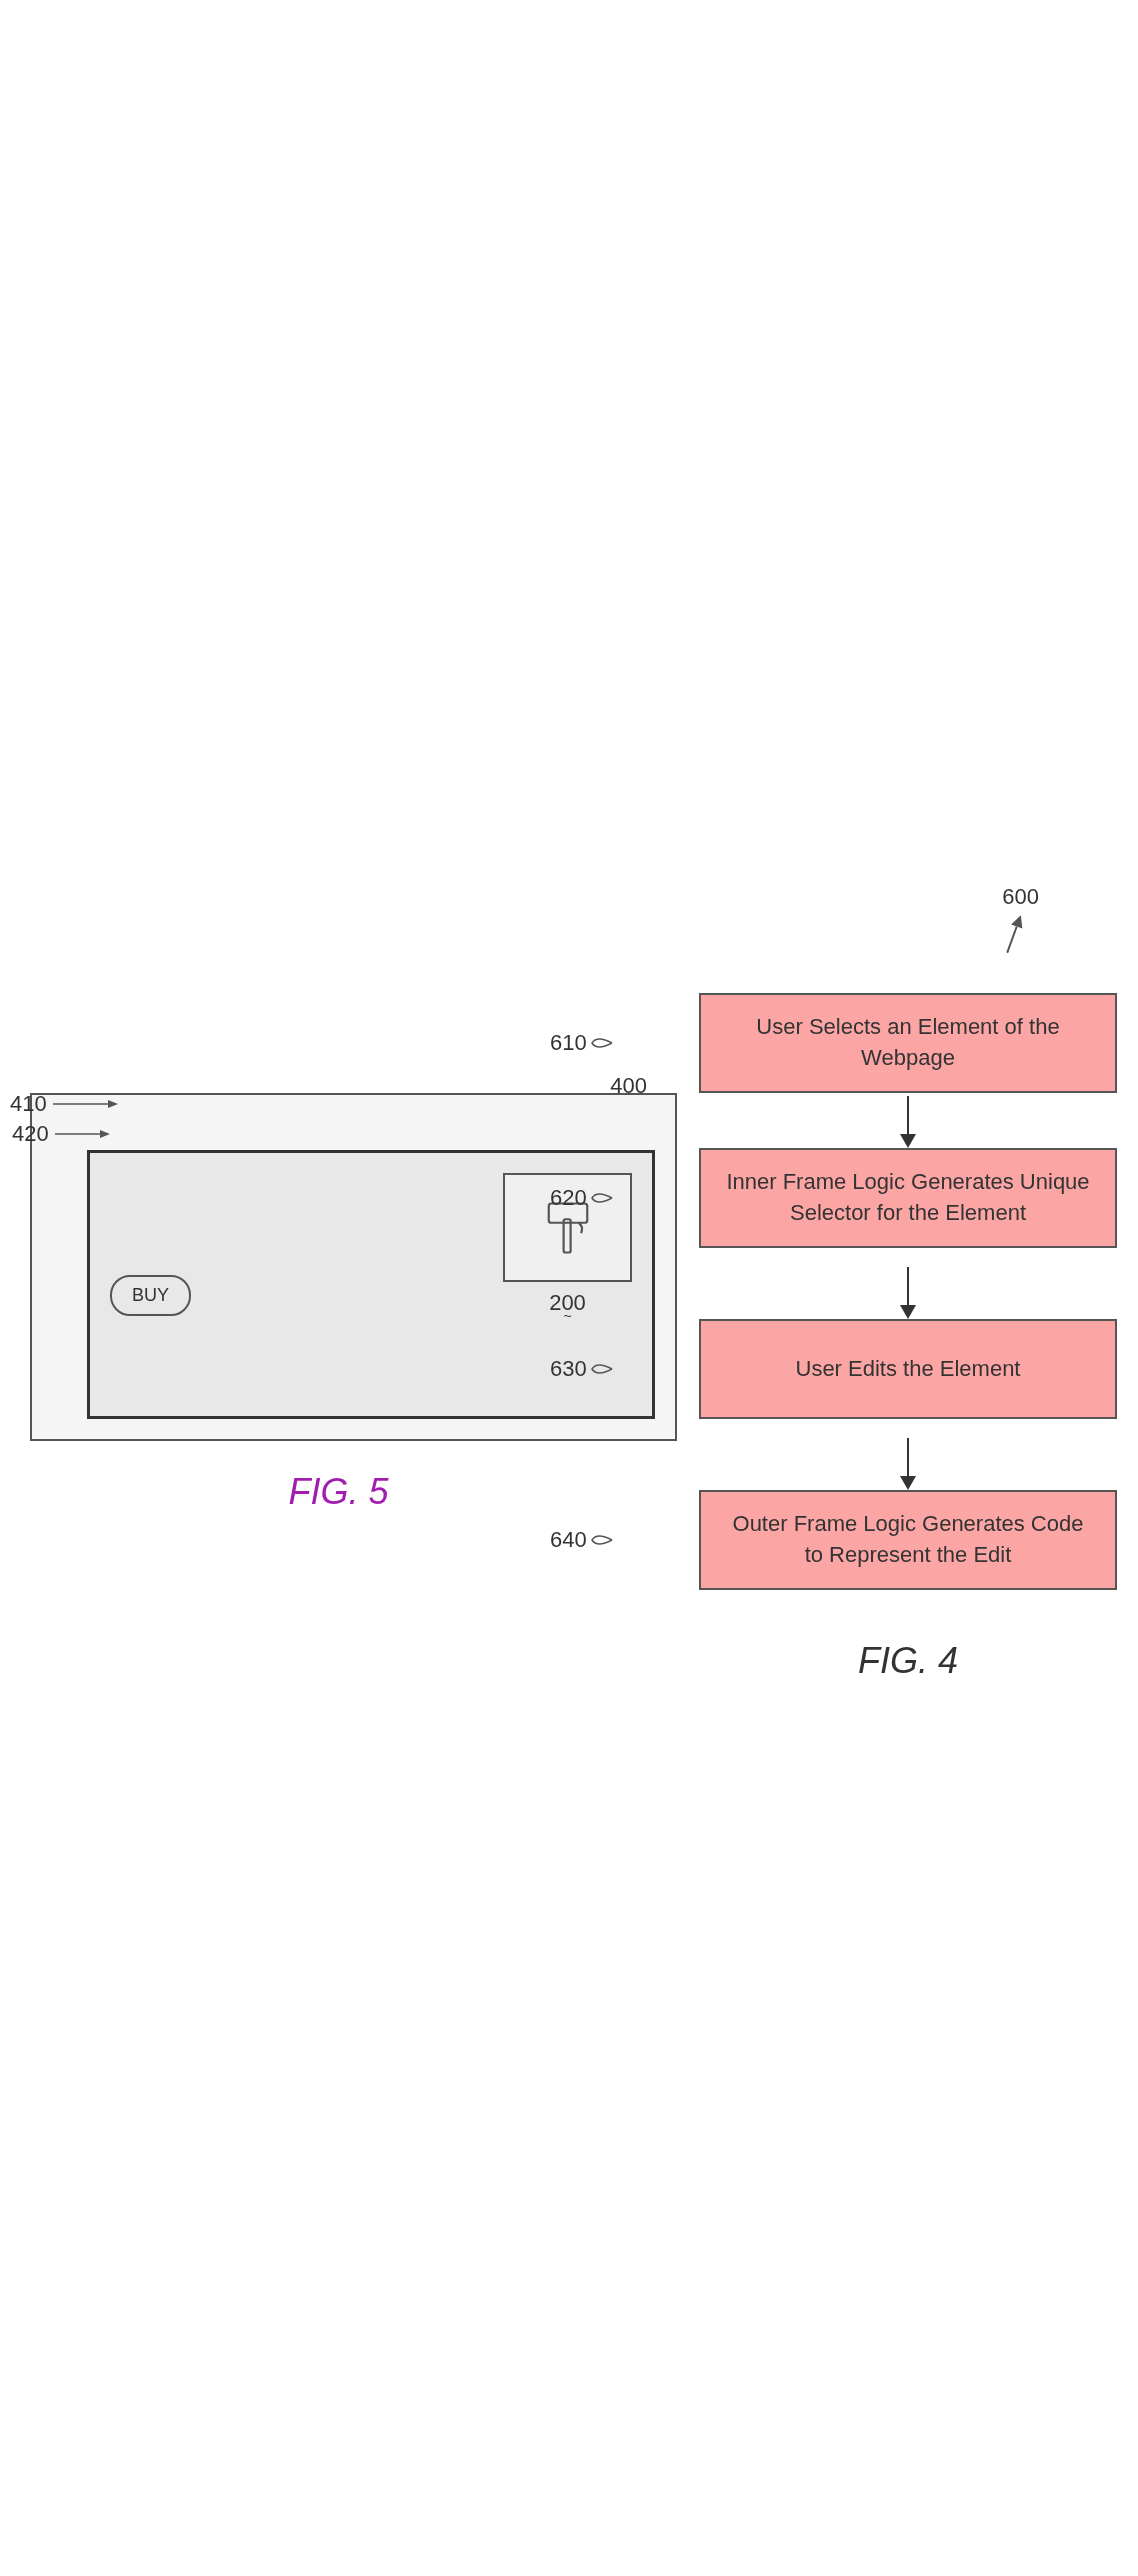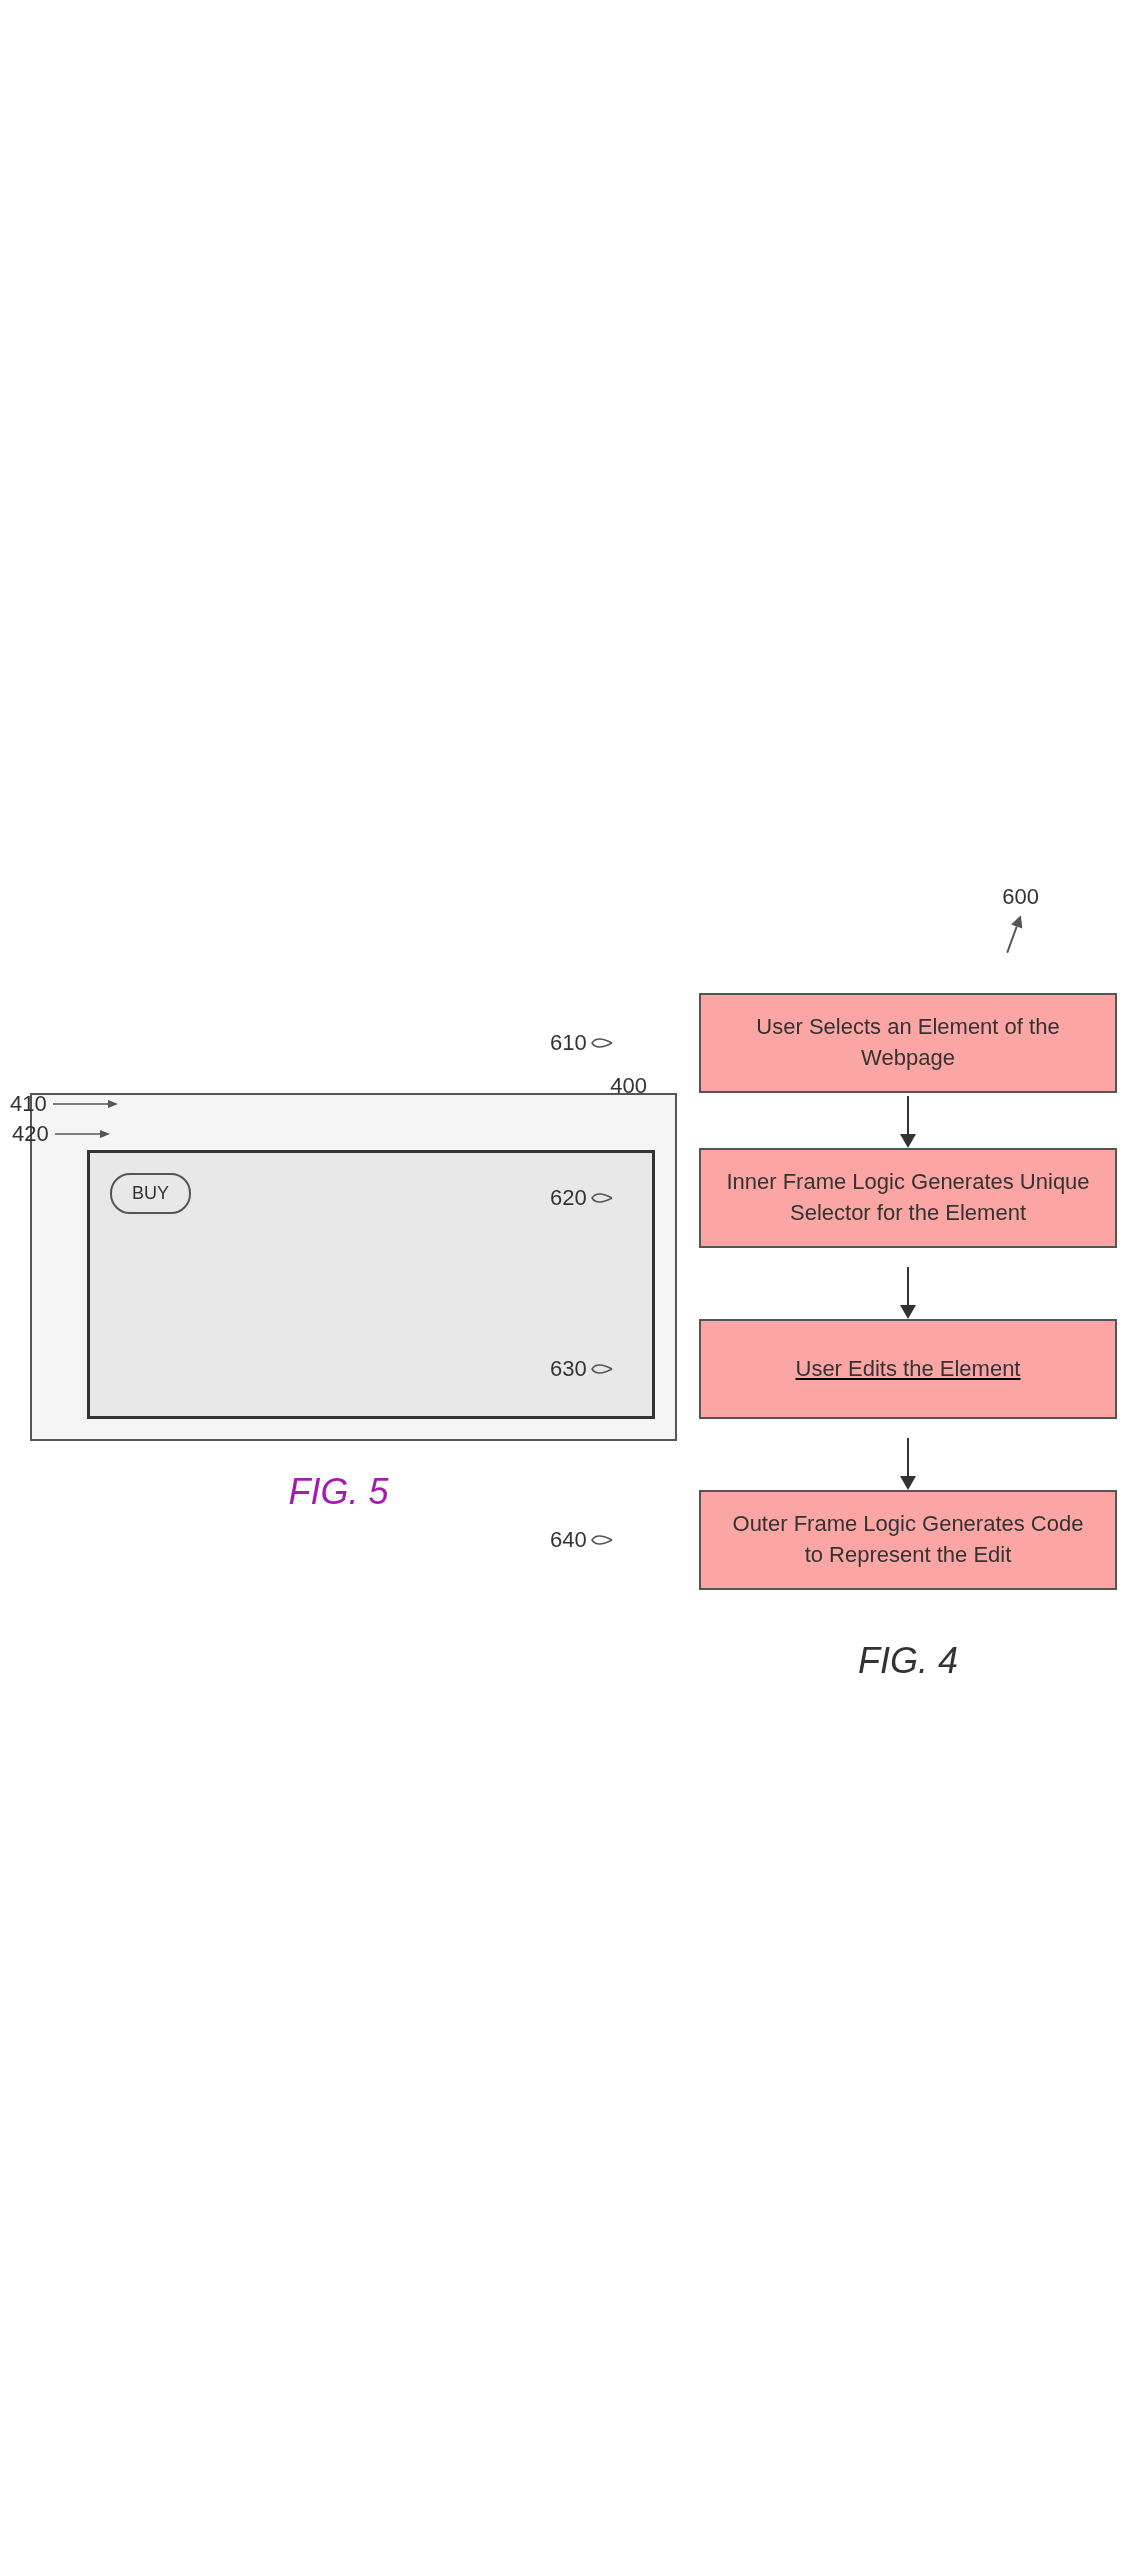--- a/index.html
+++ b/index.html
@@ -212,20 +212,36 @@
 
       <div class="label-400">400</div>
 
       <div class="outer-frame">
 
         <div class="inner-frame">
           <div class="product-content">
             <div class="buy-button-area">
               <div class="buy-button">BUY</div>
             </div>
+            <div class="price-area">
+              <div class="hammer-box">
+
+                <svg class="hammer-svg" viewBox="0 0 80 80" xmlns="http://www.w3.org/2000/svg">
+
+                  <rect x="35" y="30" width="8" height="38" rx="2" fill="none" stroke="#555" stroke-width="2.5"></rect>
+
+                  <rect x="18" y="12" width="44" height="22" rx="3" fill="none" stroke="#555" stroke-width="2.5"></rect>
+
+                  <path d="M52 34 Q58 38 55 46" fill="none" stroke="#555" stroke-width="2.5"></path>
+                </svg>
+              </div>
+              <div class="price-text">
+                <span>200</span>
+              </div>
+            </div>
           </div>
         </div>
       </div>
 
       <div style="position:absolute; top:28px; left:10px; display:flex; align-items:center;">
         <span style="font-size:22px; color:#333; font-family:Arial,sans-serif; margin-right:6px;">410</span>
         <svg width="65" height="20" viewBox="0 0 65 20">
           <line x1="0" y1="10" x2="55" y2="10" stroke="#555" stroke-width="1.5"></line>
           <polygon points="55,6 65,10 55,14" fill="#555"></polygon>
         </svg>
@@ -283,21 +299,21 @@
         <div class="flow-box">
           <span class="flow-box-text">Inner Frame Logic Generates Unique Selector for the Element</span>
         </div>
       </div>
 
       <div style="display:flex; flex-direction:column; align-items:center; height:55px; justify-content:flex-end;">
         <div style="width:2px; height:38px; background:#333;"></div>
         <div style="width:0; height:0; border-left:8px solid transparent; border-right:8px solid transparent; border-top:14px solid #333;"></div>
       </div>
 
-      <div style="position:relative; display:flex; align-items:center; margin-bottom:16px;text-decoration:underline;">
+      <div style="position:relative; display:flex; align-items:center; margin-bottom:16px;">
         <div style="position:absolute; left:-149px; display:flex; align-items:center;">
           <span style="font-size:22px; color:#333; font-family:Arial,sans-serif;">630</span>
           <svg width="30" height="20" viewBox="0 0 30 20">
             <path d="M25,10 Q10,2 5,10 Q10,18 25,10" fill="none" stroke="#555" stroke-width="1.5"></path>
           </svg>
         </div>
         <div class="flow-box">
           <span class="flow-box-text">User Edits the Element</span>
         </div>
       </div>

